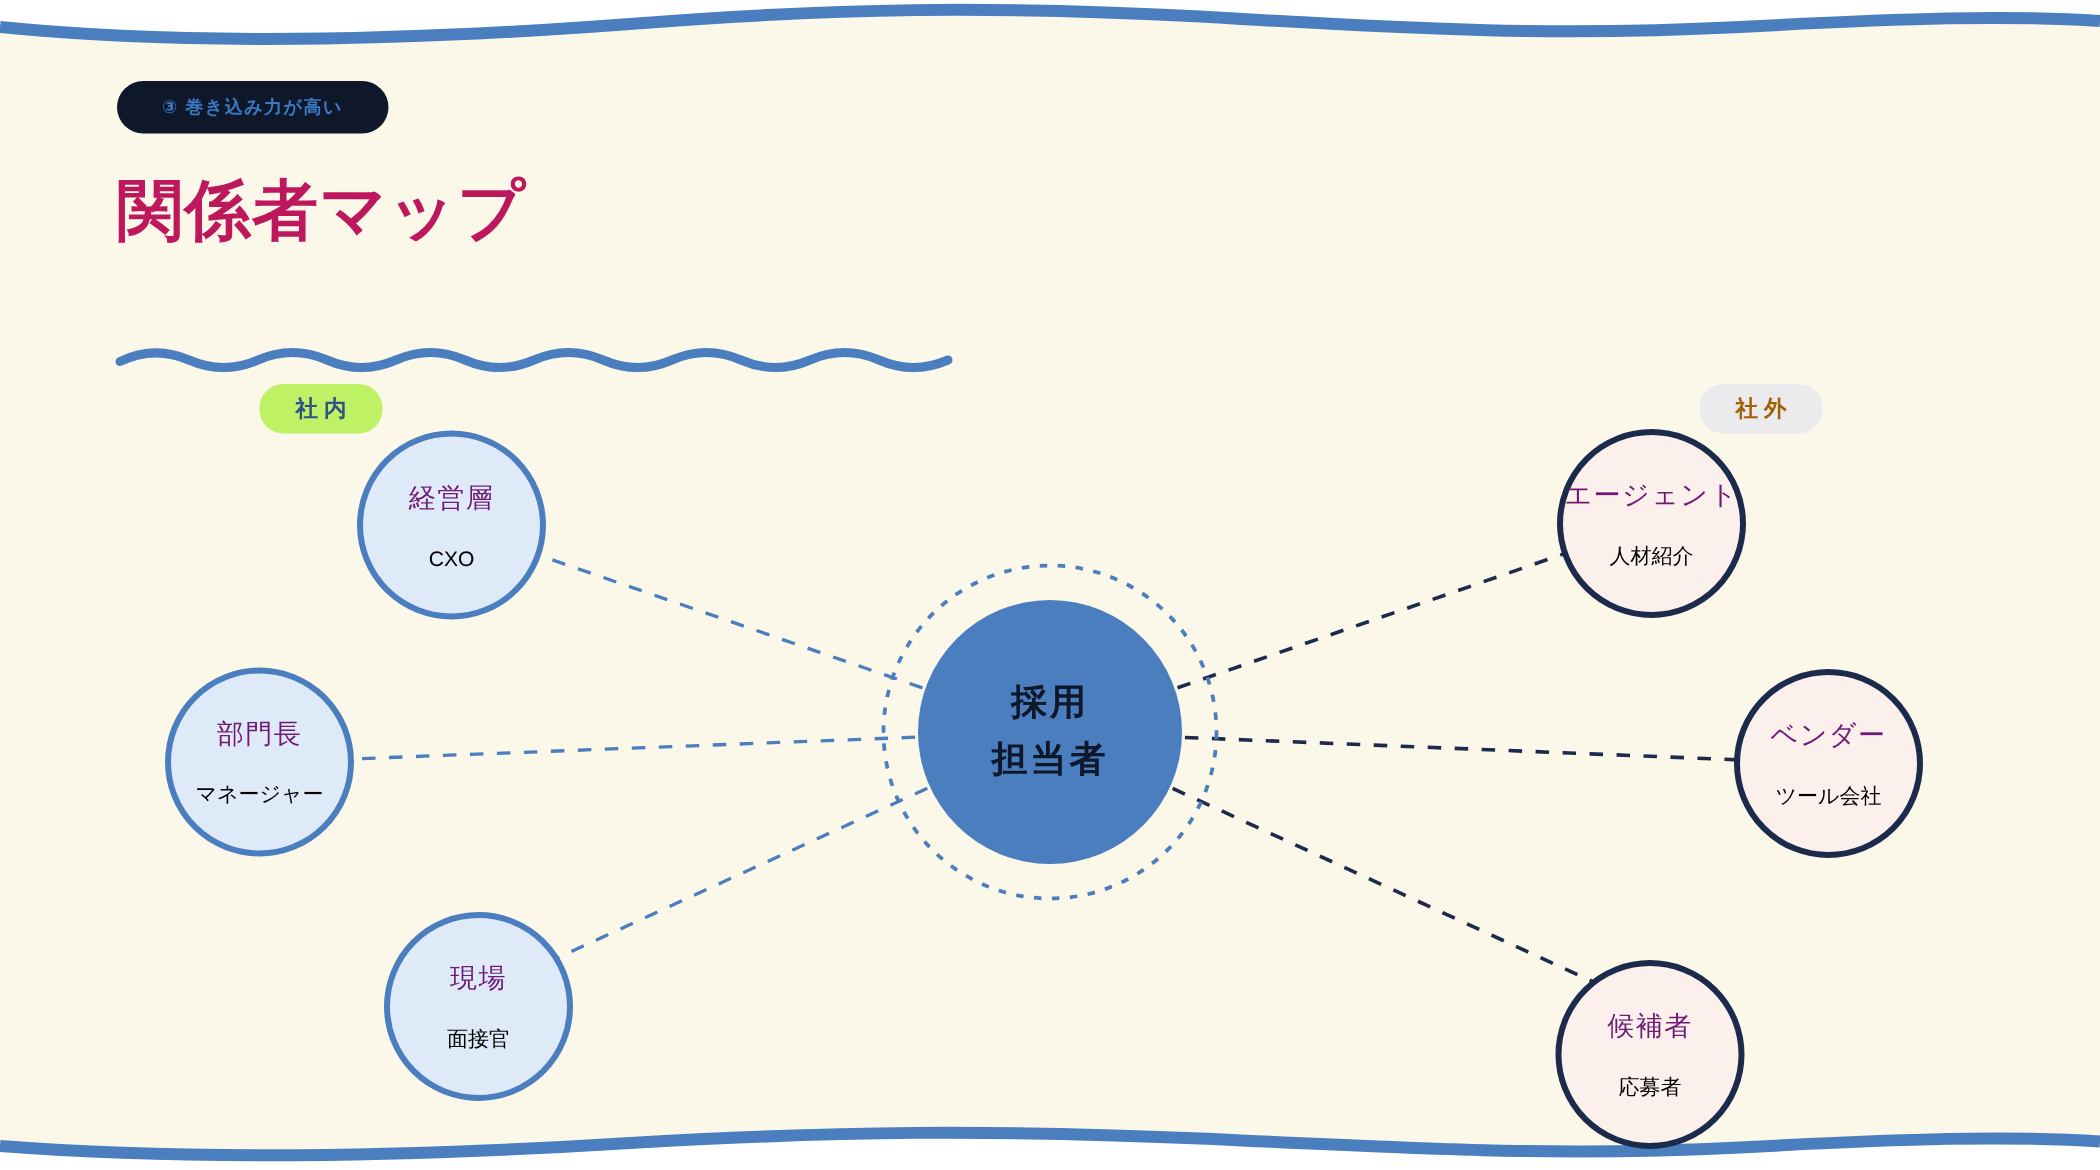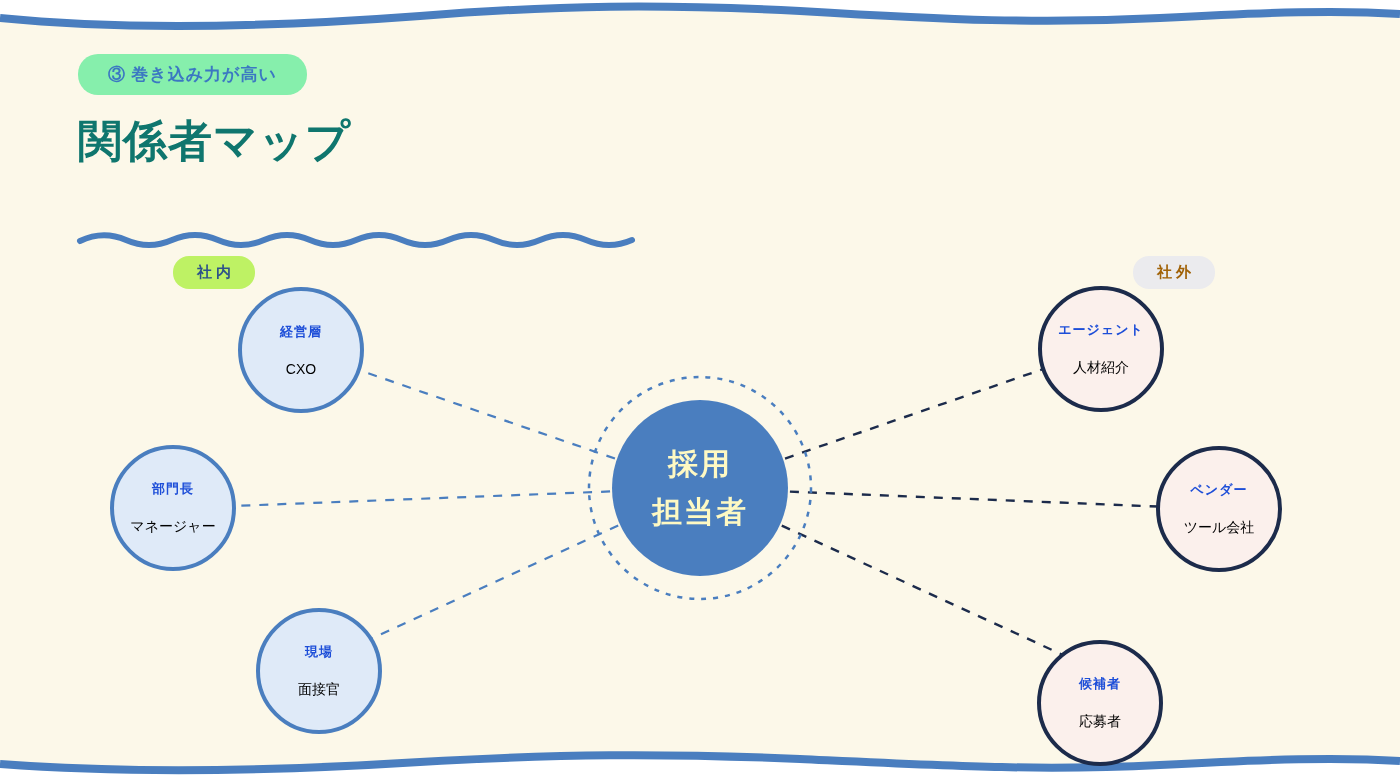--- a/index.html
+++ b/index.html
@@ -20,42 +20,41 @@
     position: absolute;
     left: 0; top: 0;
     width: 1400px; height: 780px;
     z-index: 1;
   }
   
   .badge {
     position: absolute;
     left: 78px; top: 54px;
     z-index: 3;
-    background: #86efac;
+    background: #0f172a;
     color: #3B78C2;
-    font-size: 17px;
+    font-size: 12px;
     font-weight: bold;
     padding: 9px 30px;
     border-radius: 20px;
     letter-spacing: 1px;
-    font-family: Liberation Serif, serif;
   }
   
   .title {
     position: absolute;
     left: 78px; top: 112px;
     z-index: 3;
     font-size: 44px;
     font-weight: 800;
     line-height: 1.32;
     color: #1A1A1A;
     letter-spacing: 1px;
   }
   .title .line2 {
-    color: #0f766e;
+    color: #be185d;
   }
   
   .group-pill {
     position: absolute;
     z-index: 3;
     font-size: 15px;
     font-weight: bold;
     padding: 7px 20px;
     border-radius: 16px;
     letter-spacing: 4px;
@@ -86,23 +85,23 @@
   }
   .node--internal {
     background: #DFEAF8;
     border: 4px solid #4A7EBF;
   }
   .node--external {
     background: #FBF0EC;
     border: 4px solid #1C2B4B;
   }
   .node__label {
-    font-size: 13px;
-    font-weight: bold;
-    color: #1d4ed8;
+    font-size: 18px;
+    font-weight: normal;
+    color: #701a75;
     letter-spacing: 1px;
     white-space: nowrap;
   }
   .node__sub {
     font-size: 14px;
     color: #000000;
     margin-top: 20px;
     white-space: nowrap;
   }
   .node-pos-1 { left: 238px; top: 287px; }
@@ -119,22 +118,22 @@
     border-radius: 50%;
     background: #4A7EBF;
     display: flex;
     flex-direction: column;
     align-items: center;
     justify-content: center;
     text-align: center;
     z-index: 2;
   }
   .center-node__line {
-    color: #fef9c3;
-    font-size: 30px;
+    color: #0f172a;
+    font-size: 24px;
     font-weight: bold;
     line-height: 1.6;
     letter-spacing: 2px;
     white-space: nowrap;
   }
 </style>
 </head>
 <body>
 
 <div class="stage">

